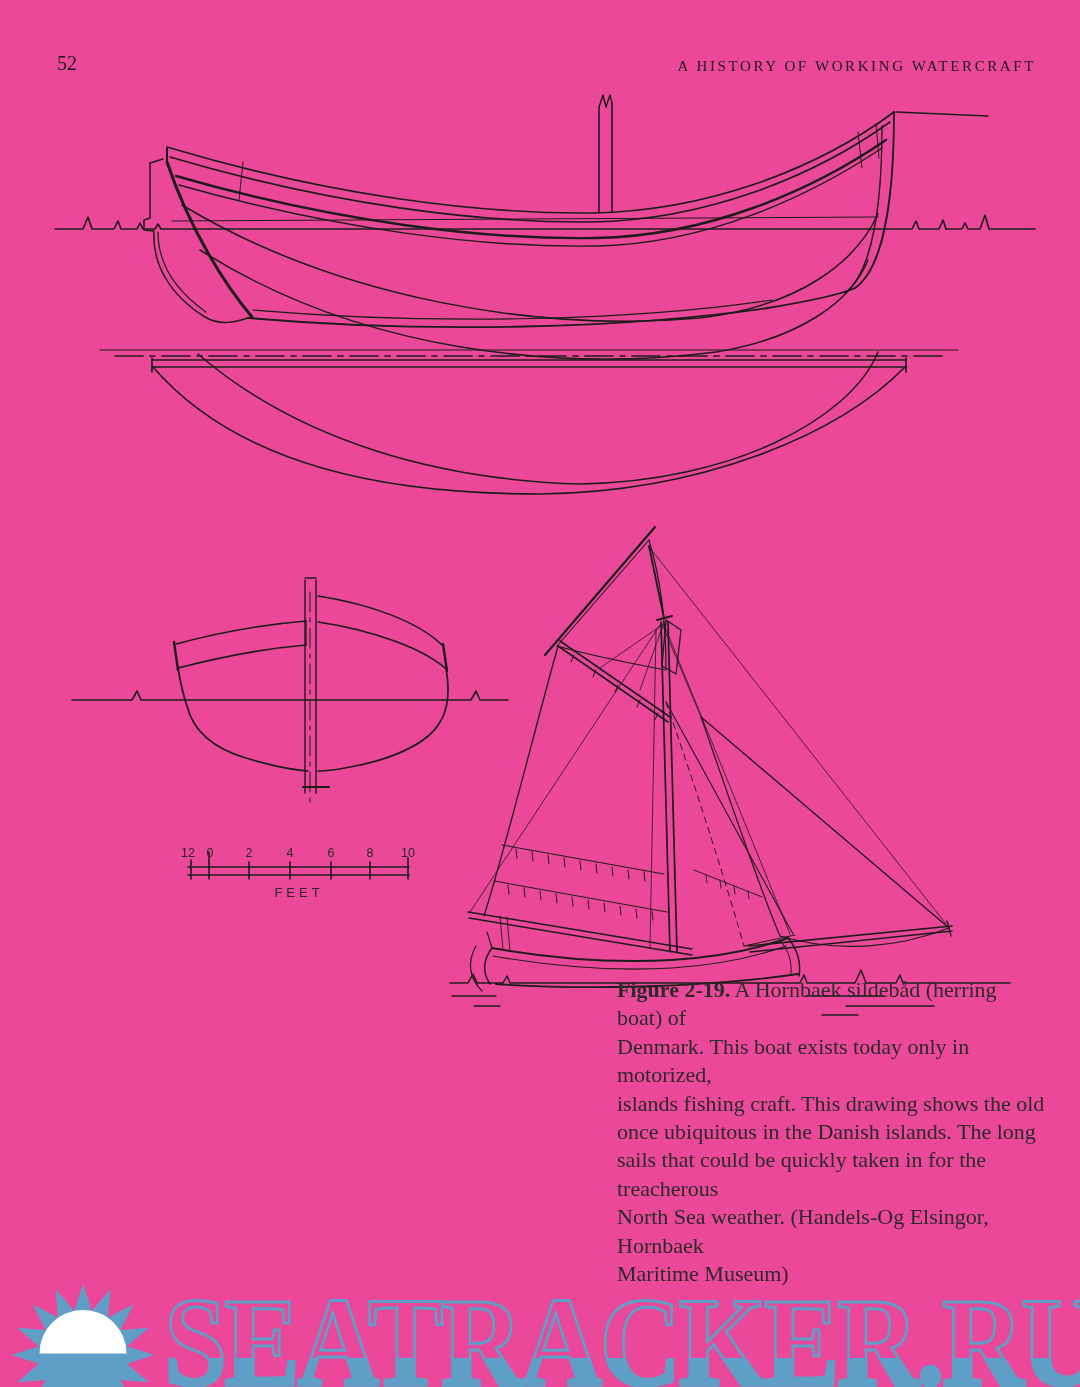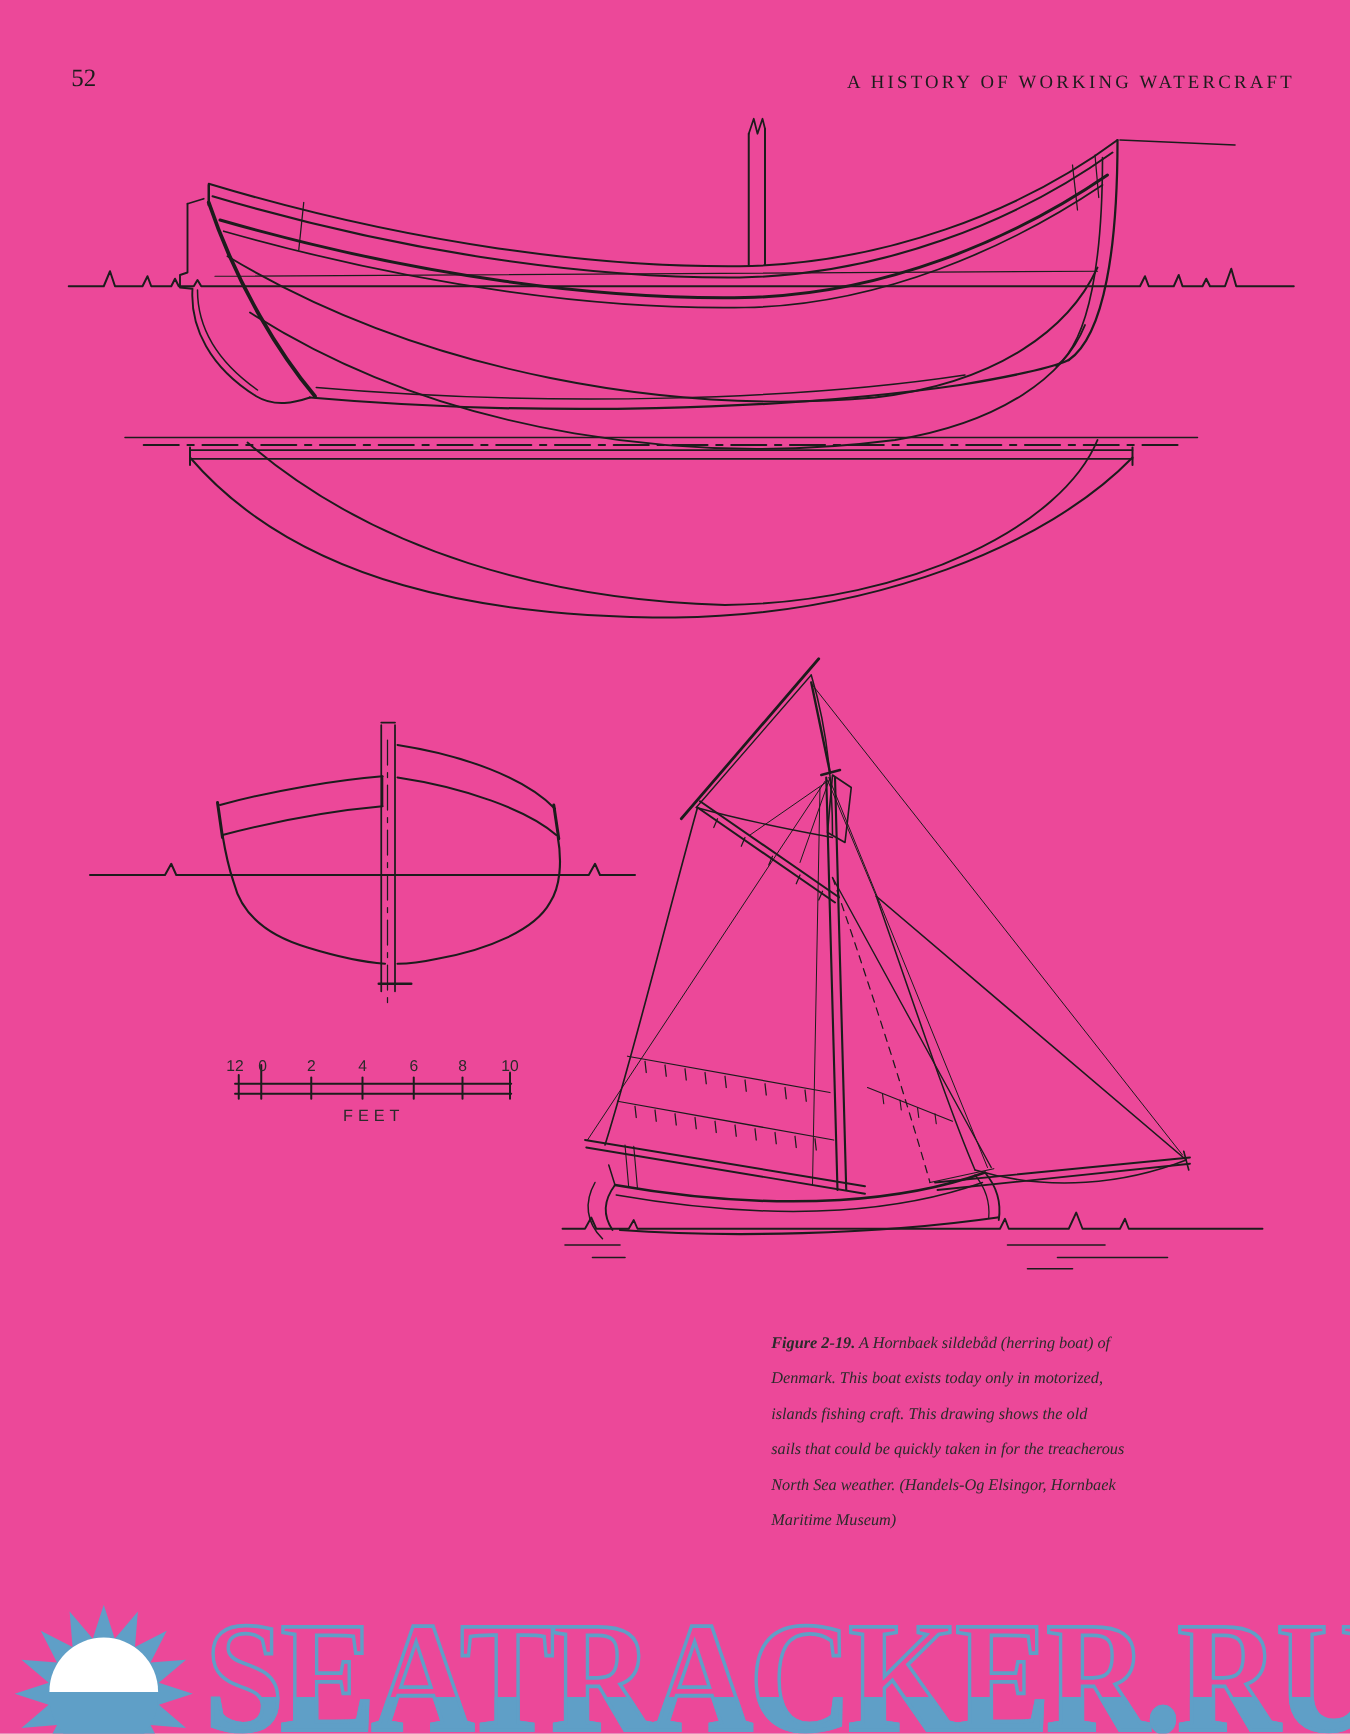--- a/index.html
+++ b/index.html
@@ -18,22 +18,22 @@
   
   .drawings{position:absolute;left:0;top:0;z-index:2;}
   .drawings path,.drawings line,.drawings polyline{
     fill:none;stroke:#1c1c1c;stroke-linecap:round;stroke-linejoin:round;
   }
   .drawings text{
     font-family:"Liberation Sans",sans-serif;fill:#2a2a2a;
   }
   
   .caption{
-    position:absolute;left:617px;top:1060px;width:430px;z-index:3;
-    font-style:italic;font-size:13px;line-height:28.4px;color:#2b2b2b;
+    position:absolute;left:617px;top:976px;width:430px;z-index:3;
+    font-size:22px;line-height:28.4px;color:#2b2b2b;
   }
   .caption .lead{font-weight:bold;}
   
   .watermark{
     position:absolute;left:8px;top:1280px;width:1070px;height:156px;
     display:flex;z-index:1;
   }
   .wm-sun{flex:0 0 auto;margin-right:6px;}
   .wm-text{
     font-family:"Liberation Serif",serif;font-weight:bold;font-size:126px;
@@ -203,20 +203,21 @@
 
       <path d="M450,983 h18 l5,-9 4,9 h26 l4,-7 3,7 h290 l4,-8 3,8 h48 l6,-13 5,13 h30 l4,-8 3,8 h107" stroke-width="1.5"></path>
       <path d="M806,996 h78 M846,1006 h88 M822,1015 h36 M452,996 h44 M474,1006 h26" stroke-width="1.3"></path>
     </g>
   </svg>
 
   <div class="caption">
     <div><span class="lead">Figure 2-19.</span><span> A Hornbaek sildebåd (herring boat) of</span></div>
     <div>Denmark. This boat exists today only in motorized,</div>
     <div>islands fishing craft. This drawing shows the old</div>
+    <div>once ubiquitous in the Danish islands. The long</div>
     <div>sails that could be quickly taken in for the treacherous</div>
     <div>North Sea weather. (Handels-Og Elsingor, Hornbaek</div>
     <div>Maritime Museum)</div>
   </div>
 
   <div class="watermark">
     <span class="wm-sun">
       <svg width="150" height="150" viewBox="0 0 200 200">
         <polygon fill="#5f9fc7" points="195,100 158.8,111.7 187.8,136.4 149.9,133.3 167.2,167.2 133.3,149.9 136.4,187.8 111.7,158.8 100,195 88.3,158.8 63.6,187.8 66.7,149.9 32.8,167.2 50.1,133.3 12.2,136.4 41.2,111.7 5,100 41.2,88.3 12.2,63.6 50.1,66.7 32.8,32.8 66.7,50.1 63.6,12.2 88.3,41.2 100,5 111.7,41.2 136.4,12.2 133.3,50.1 167.2,32.8 149.9,66.7 187.8,63.6 158.8,88.3"></polygon>
         <path d="M42,98 A58,58 0 0 1 158,98 Z" fill="#ffffff"></path>

